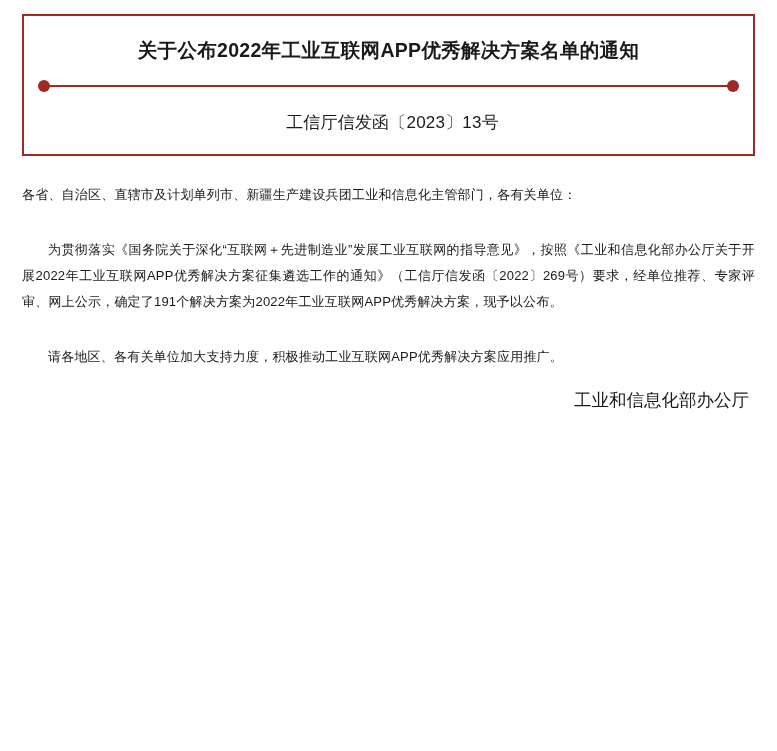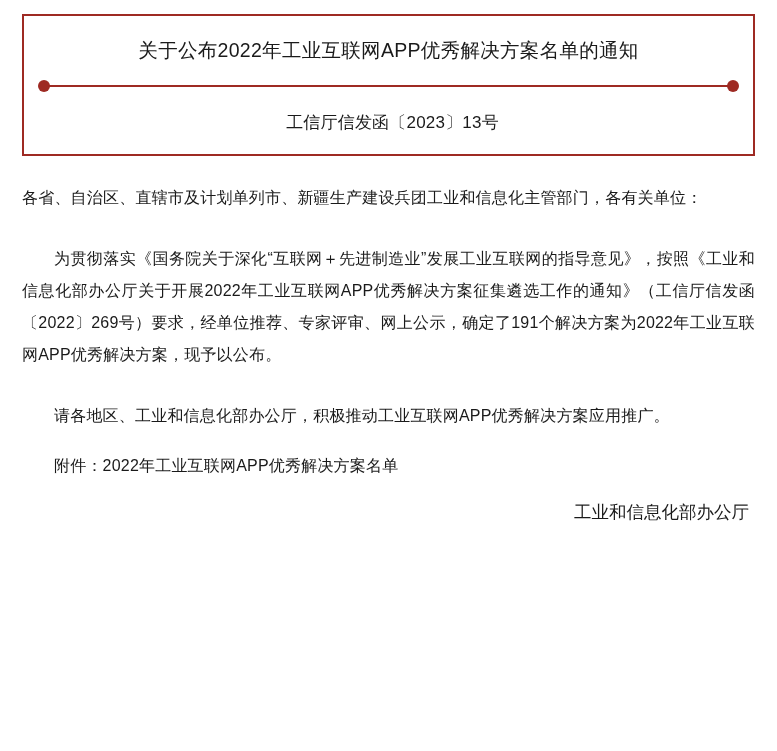--- a/index.html
+++ b/index.html
@@ -36,21 +36,21 @@
     bottom: 0;
     border: 2px solid #9e2a23;
     box-sizing: border-box;
     pointer-events: none;
   }
   .doc-title {
     position: relative;
     z-index: 2;
     text-align: center;
     font-size: 19.5px;
-    font-weight: normal;
+    font-weight: bold;
     color: #1a1a1a;
     line-height: 1.5;
     letter-spacing: 0.3px;
     padding: 6px 30px 0 30px;
   }
   .divider-row {
     position: relative;
     z-index: 2;
     height: 26px;
     margin: 8px 0 4px 0;
@@ -79,21 +79,21 @@
     text-align: center;
     font-size: 17px;
     color: #1a1a1a;
     padding: 8px 0 12px 8px;
     letter-spacing: 0.2px;
   }
 
   
   .body-text {
     margin-top: 26px;
-    font-size: 16px;
+    font-size: 13px;
     line-height: 2.0;
     color: #1a1a1a;
     letter-spacing: 0.2px;
   }
   .para {
     margin: 0 0 14px 0;
     text-align: justify;
     text-justify: inter-ideograph;
   }
   .para.indent {
@@ -132,22 +132,21 @@
     </div>
 
     <div class="doc-number">工信厅信发函〔2023〕13号</div>
   </div>
 
   <div class="body-text">
     <p class="para">各省、自治区、直辖市及计划单列市、新疆生产建设兵团工业和信息化主管部门，各有关单位：</p>
 
     <p class="para indent">为贯彻落实《国务院关于深化“互联网＋先进制造业”发展工业互联网的指导意见》，按照《工业和信息化部办公厅关于开展2022年工业互联网APP优秀解决方案征集遴选工作的通知》（工信厅信发函〔2022〕269号）要求，经单位推荐、专家评审、网上公示，确定了191个解决方案为2022年工业互联网APP优秀解决方案，现予以公布。</p>
 
-    <p class="para indent">请各地区、工业和信息化部办公厅，积极推动工业互联网APP优秀解决方案应用推广。</p>
+    <p class="para indent">请各地区、各有关单位加大支持力度，积极推动工业互联网APP优秀解决方案应用推广。</p>
 
-    <p class="para attachment">附件：2022年工业互联网APP优秀解决方案名单</p>
   </div>
 
   <div class="signature">
     <span class="sig-line">工业和信息化部办公厅</span>
   </div>
 
 </div>
 
 </body></html>

